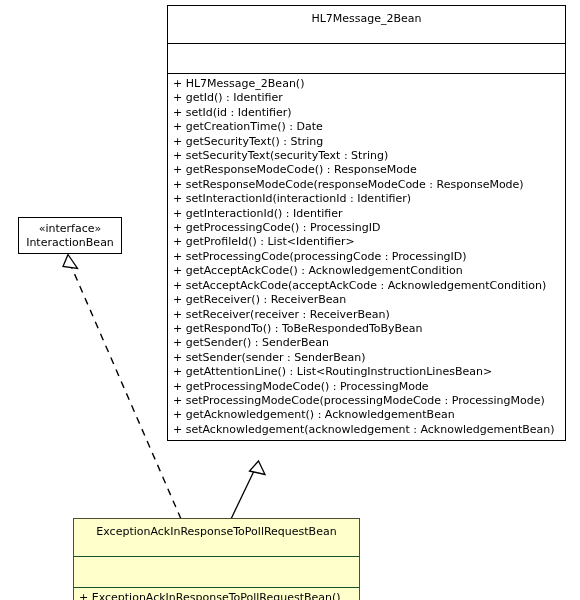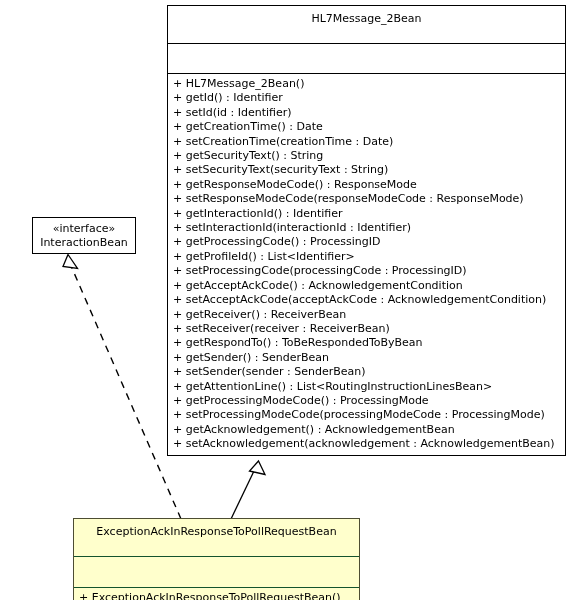--- a/index.html
+++ b/index.html
@@ -74,21 +74,20 @@
   
   #interface-box {
     left: 18px;
     top: 217px;
     width: 104px;
     height: 37px;
     display: flex;
     flex-direction: column;
     align-items: center;
     justify-content: center;
-    margin-left: 14px;
   }
   #interface-box .stereotype,
   #interface-box .iface-name {
     font-size: 11px;
     line-height: 14px;
     color: #000000;
     text-align: center;
     white-space: nowrap;
   }
 
@@ -128,27 +127,26 @@
   </svg>
 
   <div class="uml-box" id="super-class">
     <div class="compartment cls-title">HL7Message_2Bean</div>
     <div class="compartment cls-attrs"></div>
     <div class="compartment cls-ops">
       <div class="member">+ HL7Message_2Bean()</div>
       <div class="member">+ getId() : Identifier</div>
       <div class="member">+ setId(id : Identifier)</div>
       <div class="member">+ getCreationTime() : Date</div>
-      <div class="member">+ setCreationTime(creationTime : Date)</div>
       <div class="member">+ getSecurityText() : String</div>
       <div class="member">+ setSecurityText(securityText : String)</div>
       <div class="member">+ getResponseModeCode() : ResponseMode</div>
       <div class="member">+ setResponseModeCode(responseModeCode : ResponseMode)</div>
+      <div class="member">+ setInteractionId(interactionId : Identifier)</div>
       <div class="member">+ getInteractionId() : Identifier</div>
-      <div class="member">+ setInteractionId(interactionId : Identifier)</div>
       <div class="member">+ getProcessingCode() : ProcessingID</div>
       <div class="member">+ getProfileId() : List&lt;Identifier&gt;</div>
       <div class="member">+ setProcessingCode(processingCode : ProcessingID)</div>
       <div class="member">+ getAcceptAckCode() : AcknowledgementCondition</div>
       <div class="member">+ setAcceptAckCode(acceptAckCode : AcknowledgementCondition)</div>
       <div class="member">+ getReceiver() : ReceiverBean</div>
       <div class="member">+ setReceiver(receiver : ReceiverBean)</div>
       <div class="member">+ getRespondTo() : ToBeRespondedToByBean</div>
       <div class="member">+ getSender() : SenderBean</div>
       <div class="member">+ setSender(sender : SenderBean)</div>

